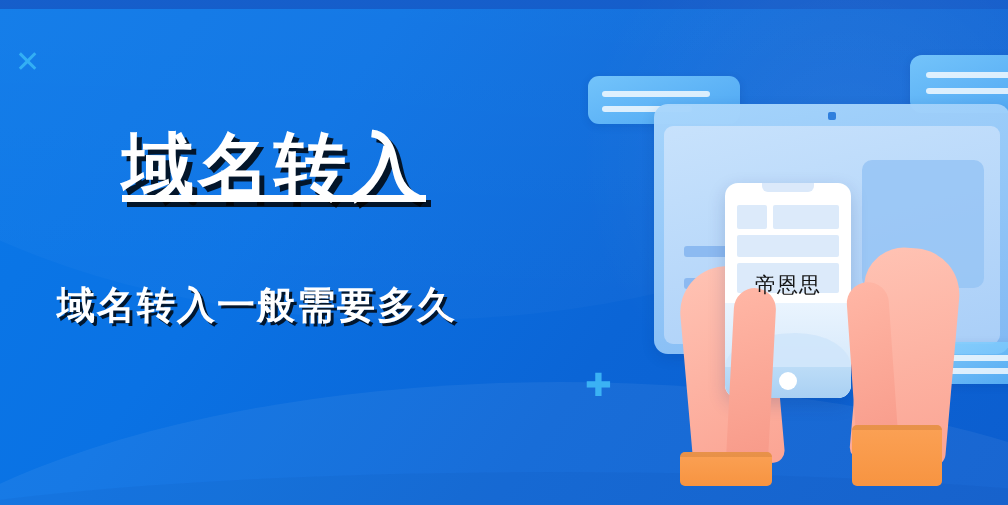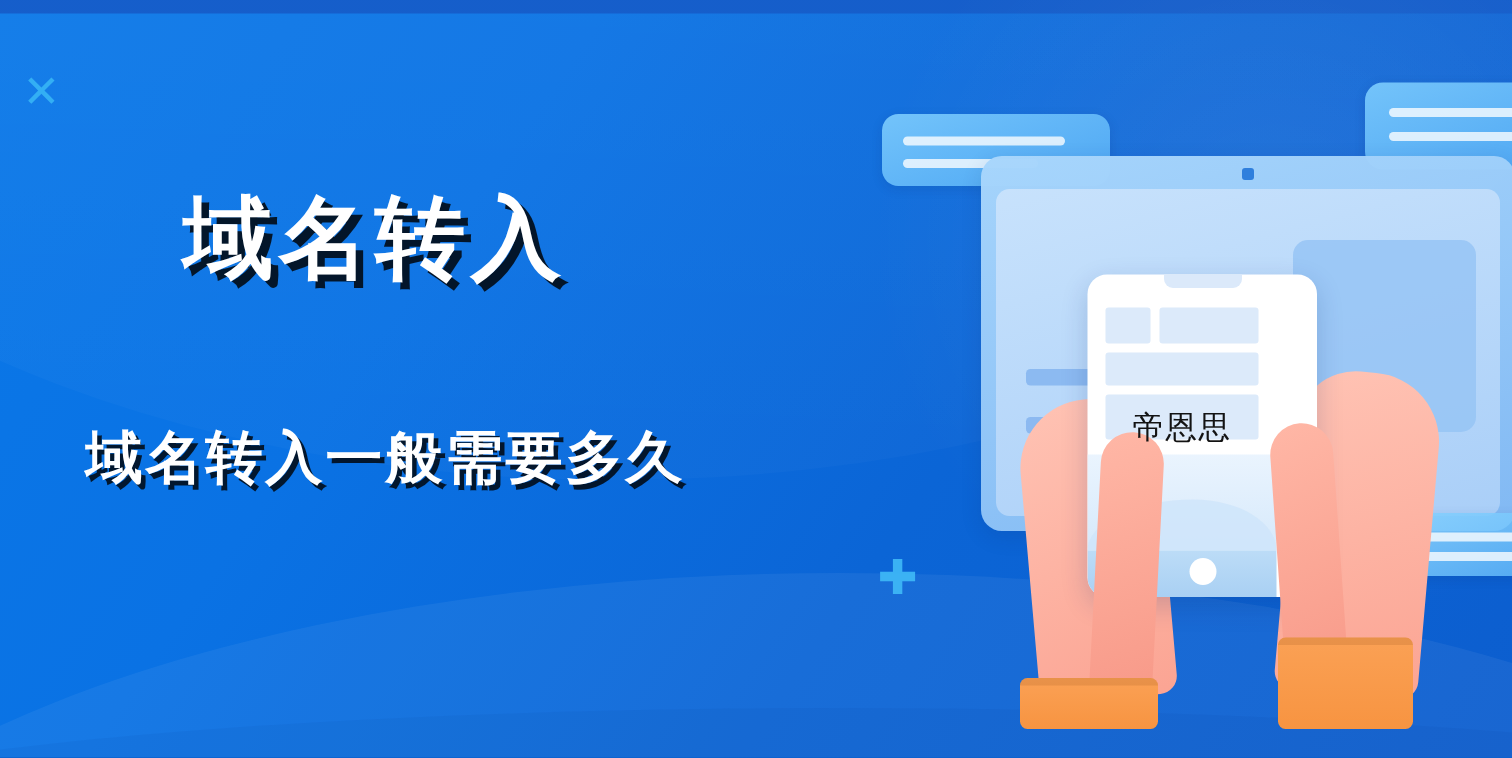--- a/index.html
+++ b/index.html
@@ -80,26 +80,27 @@
   
   .title-block {
     position: absolute;
     left: 0; top: 0;
     width: 620px; height: 505px;
   }
   .main-title {
     position: absolute;
     left: 122px;
     top: 119px;
-    font-size: 60px;
+    font-size: 72px;
     font-weight: 700;
     color: #ffffff;
     letter-spacing: 4px;
     white-space: nowrap;
     text-shadow: 5px 5px 0 rgba(0,0,0,0.82);
+    text-decoration: underline;
   }
   .sub-title {
     position: absolute;
     left: 57px;
     top: 280px;
     font-size: 38px;
     font-weight: 700;
     color: #ffffff;
     letter-spacing: 2px;
     white-space: nowrap;
@@ -182,21 +183,20 @@
 
   
   .phone {
     position: absolute;
     left: 145px; top: 183px;
     width: 126px; height: 215px;
     border-radius: 13px;
     background: #ffffff;
     box-shadow: 0 6px 18px rgba(0,40,110,0.18);
     overflow: hidden;
-    padding-left: 27px;
   }
   .phone-notch {
     position: absolute;
     left: 50%; top: 0;
     margin-left: -26px;
     width: 52px; height: 9px;
     border-radius: 0 0 6px 6px;
     background: #dbe9fa;
   }
   .ph-row {

